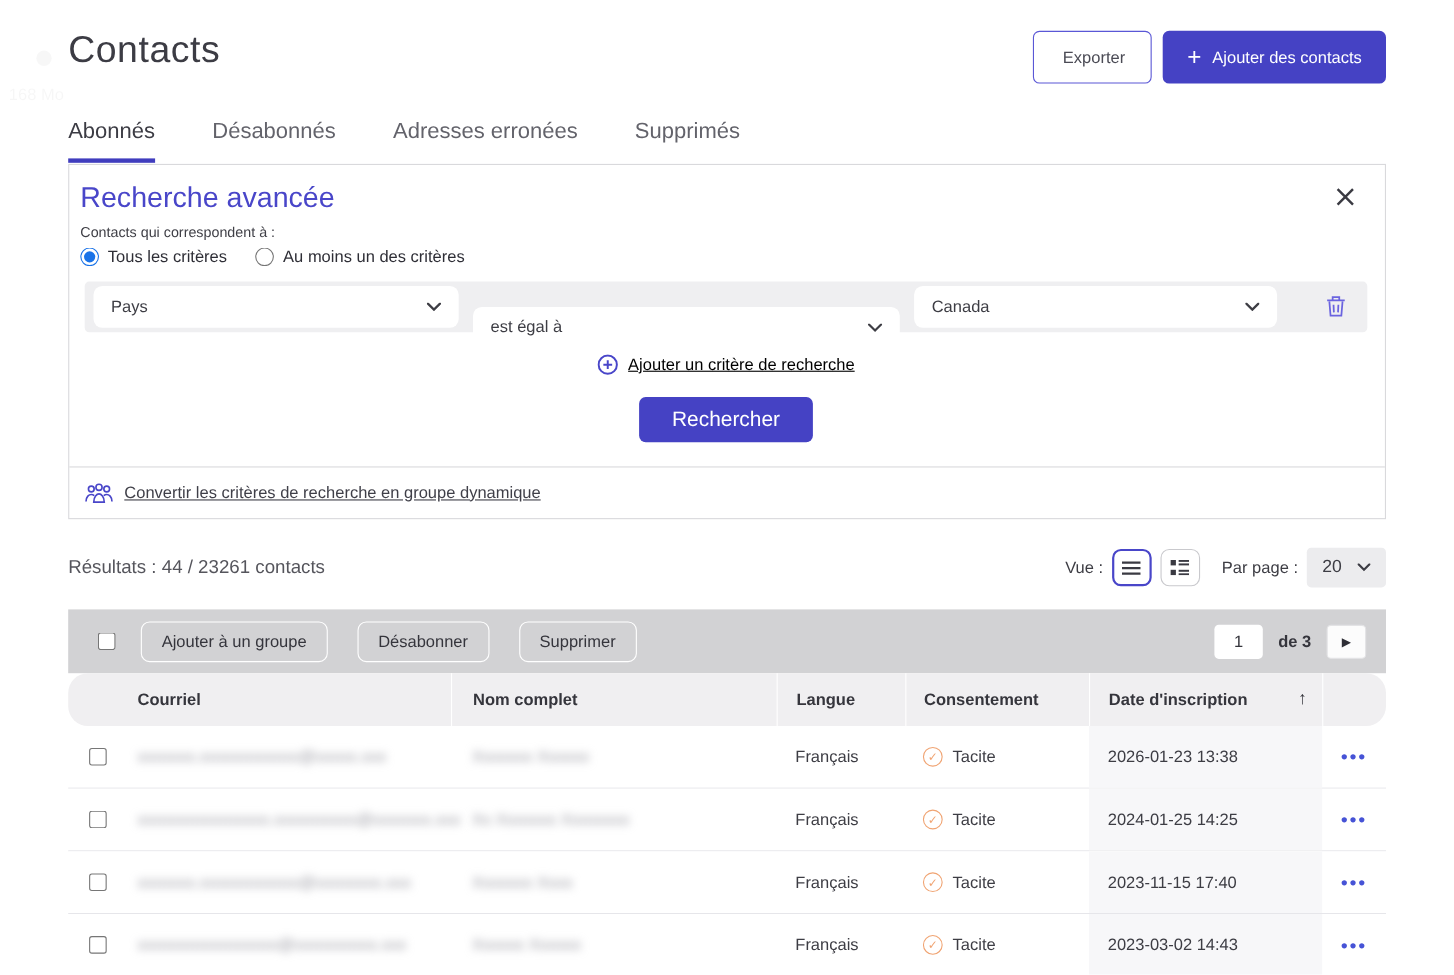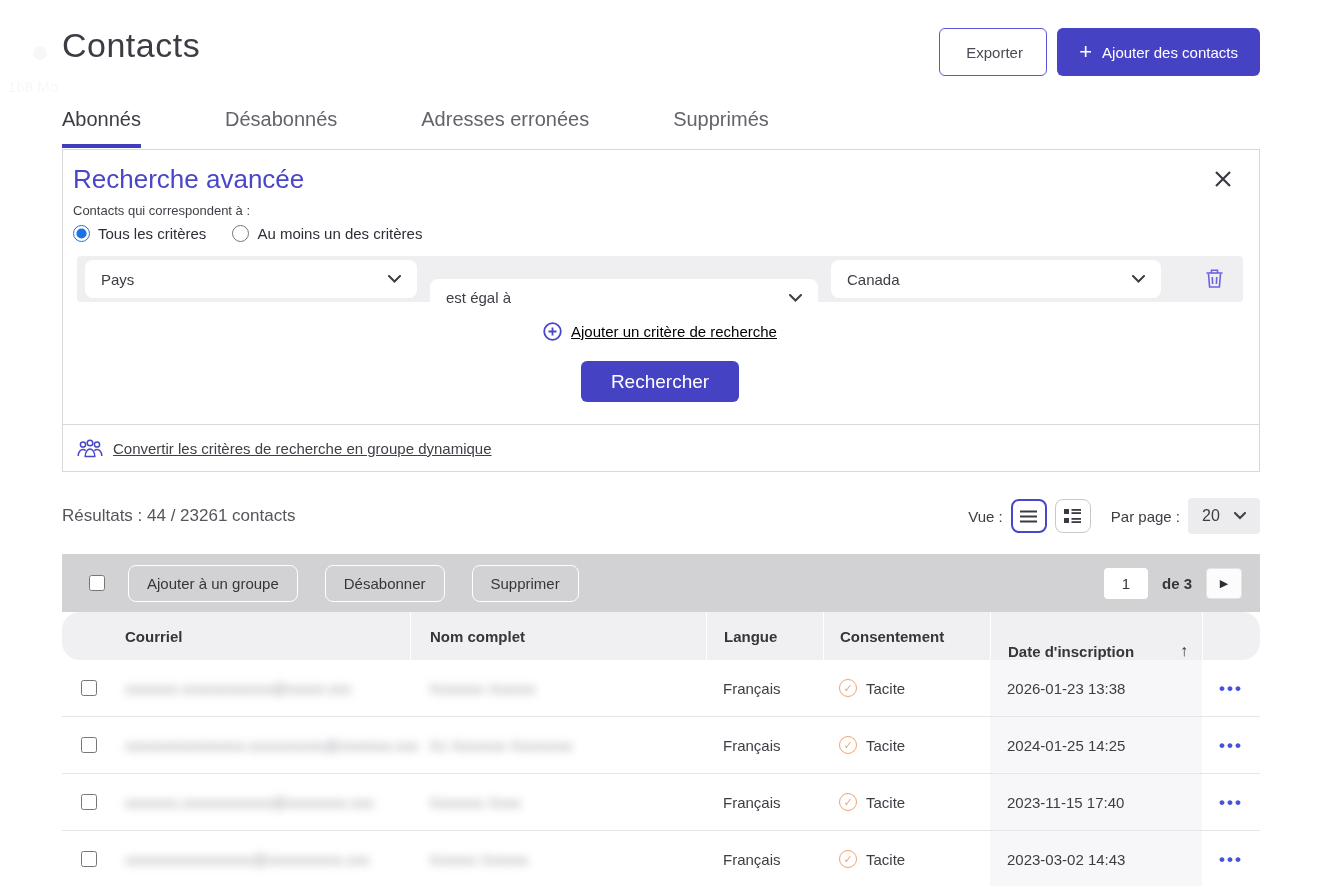--- a/index.html
+++ b/index.html
@@ -15,21 +15,21 @@
   .page-header { display:flex; align-items:flex-start; justify-content:space-between; padding-top:26px; }
   h1 { font-size:34px; font-weight:400; color:#3c3c44; letter-spacing:0.5px; }
   .header-actions { display:flex; gap:10px; padding-top:2px;padding-left:12px; }
   .btn-outline { background:#fff; border:1px solid #5a57d6; border-radius:6px; color:#4b4b55;
     font-size:15px; padding:0 26px; height:48px; width:108px; cursor:pointer; }
   .btn-primary { background:#4542c4; border:none; border-radius:6px; color:#fff;
     font-size:15px; padding:0 22px; height:48px; cursor:pointer; display:flex; align-items:center; gap:10px; }
   .plus-glyph { font-size:22px; font-weight:400; line-height:1; }
 
   
-  .tabs { display:flex; gap:84px; margin-top:32px; border-bottom:1px solid transparent; }
+  .tabs { display:flex; gap:52px; margin-top:32px; border-bottom:1px solid transparent; }
   .tab { font-size:20px; color:#63636b; padding-bottom:13px; cursor:pointer; border-bottom:4px solid transparent; }
   .tab.active { color:#3c3c44; border-bottom-color:#403dbe; }
 
   
   .panel { border:1px solid #d9d9dc; background:#fff; position:relative; }
   .panel-main { padding:14px 12px 0 10px; }
   .panel-title { font-size:26px; font-weight:400; color:#4946c9; }
   .close-btn { position:absolute; top:16px; right:20px; width:26px; height:26px; background:none; border:none; cursor:pointer; }
   .match-label { font-size:13px; color:#3f3f46; margin-top:8px; }
   .radio-row { display:flex; align-items:center; gap:26px; margin-top:7px; font-size:15px; color:#2e2e36; }
@@ -79,21 +79,21 @@
     font-size:15px; font-weight:bold; color:#35353c;border-radius:18px; }
   .col-check { width:53px; flex:none; display:flex; justify-content:center; }
   .col-email { width:295px; flex:none; padding-left:10px; }
   .col-name  { width:296px; flex:none; padding-left:19px; }
   .col-lang  { width:117px; flex:none; padding-left:17px; }
   .col-consent { width:167px; flex:none; padding-left:16px; }
   .col-date  { width:212px; flex:none; padding-left:17px; }
   .col-actions { width:58px; flex:none; display:flex; justify-content:center; }
   .thead .col-name, .thead .col-lang, .thead .col-consent, .thead .col-date, .thead .col-actions
     { border-left:1px solid #fff; align-self:stretch; display:flex; align-items:center; }
-  .thead .col-date { justify-content:space-between; padding-right:14px;align-items:flex-end; }
+  .thead .col-date { justify-content:space-between; padding-right:14px; }
   .sort-arrow { font-size:16px; font-weight:bold; color:#35353c; }
 
   .trow { height:57px; display:flex; align-items:center; border-bottom:1px solid #e6e6ea;
     font-size:15px; color:#3d3d44; background:#fff; }
   .trow input[type=checkbox] { width:16px; height:16px; accent-color:#4542c4; cursor:pointer; }
   .trow .col-date { background:#f7f7f9; align-self:stretch; display:flex; align-items:center; }
   .blur-text { color:#9d9da5; filter:blur(4px); user-select:none; white-space:nowrap; overflow:hidden; }
   .consent-cell { display:flex; align-items:center; gap:9px; }
   .consent-icon { width:18px; height:18px; border:1.5px solid #f0a473; border-radius:50%;
     display:flex; align-items:center; justify-content:center; color:#f0a473; font-size:11px; flex:none; }

